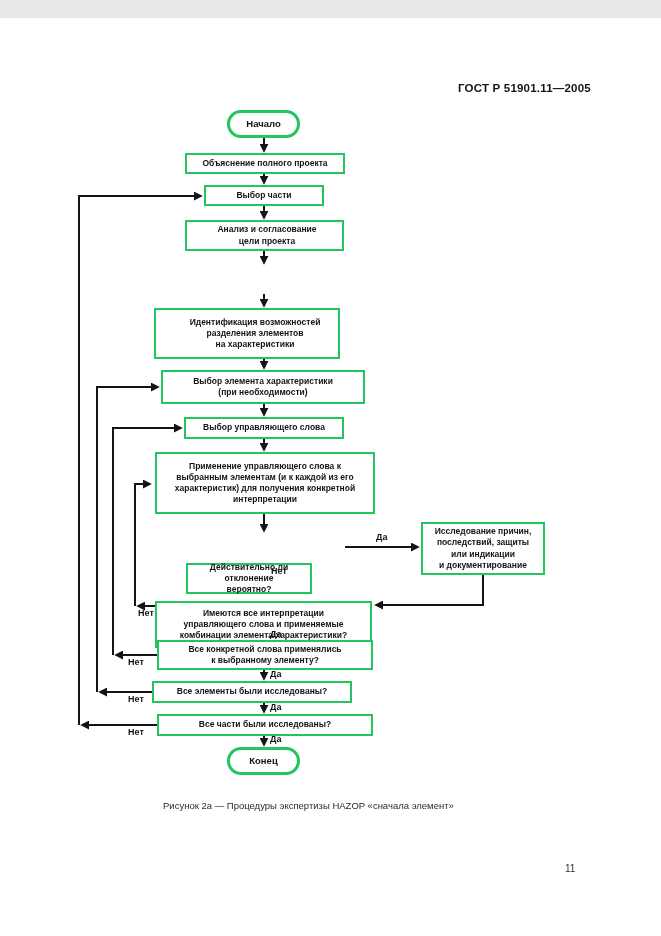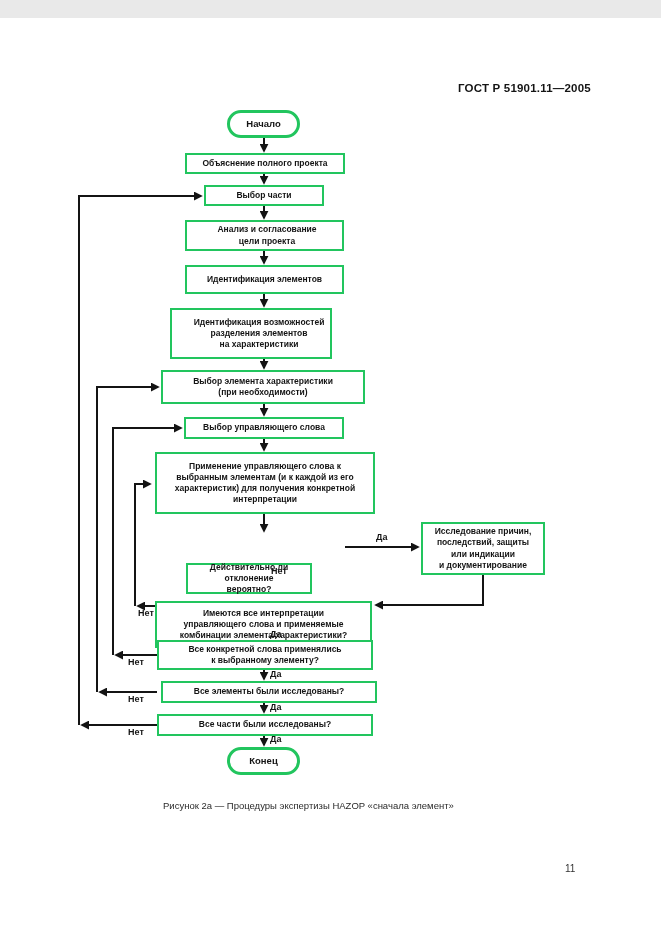--- a/index.html
+++ b/index.html
@@ -72,43 +72,42 @@
       <path d="M157 707 H82" marker-end="url(#arrow)"></path>
       <path d="M79 707 V178 H201" marker-end="url(#arrow)"></path>
     </g>
   </svg>
 
   <div class="node oval" style="left:227px; top:92px;  width:73px;  height:28px;">Начало</div>
   <div class="node" style="left:185px; top:135px; width:160px; height:21px;">Объяснение полного проекта</div>
   <div class="node" style="left:204px; top:167px; width:120px; height:21px;">Выбор части</div>
   <div class="node" style="left:185px; top:202px; width:159px; height:31px;padding-left:8px;">Анализ и согласование
 цели проекта</div>
-  <div class="node" style="left:185px; top:247px; width:159px; height:29px;">Идентификация элементов</div>
-  <div class="node thick" style="left:170px; top:290px; width:162px; height:51px;padding-left:19px;">Идентификация возможностей
+  <div class="node thick" style="left:154px; top:290px; width:186px; height:51px;padding-left:19px;">Идентификация возможностей
 разделения элементов
 на характеристики</div>
   <div class="node thick" style="left:161px; top:352px; width:204px; height:34px;">Выбор элемента характеристики
 (при необходимости)</div>
   <div class="node" style="left:184px; top:399px; width:160px; height:22px;">Выбор управляющего слова</div>
   <div class="node thick" style="left:155px; top:434px; width:220px; height:62px;">Применение управляющего слова к
 выбранным элементам (и к каждой из его
 характеристик) для получения конкретной
 интерпретации</div>
   <div class="node" style="left:186px; top:545px; width:126px; height:31px;">Действительно ли отклонение
 вероятно?</div>
   <div class="node thick" style="left:421px; top:504px; width:124px; height:53px;">Исследование причин,
 последствий, защиты
 или индикации
 и документирование</div>
   <div class="node thick" style="left:155px; top:583px; width:217px; height:47px;">Имеются все интерпретации
 управляющего слова и применяемые
 комбинации элемента/характеристики?</div>
   <div class="node" style="left:157px; top:622px; width:216px; height:30px;">Все конкретной слова применялись
 к выбранному элементу?</div>
-  <div class="node" style="left:161px; top:663px; width:216px; height:22px;">Все элементы были исследованы?</div>
+  <div class="node" style="left:152px; top:663px; width:200px; height:22px;">Все элементы были исследованы?</div>
   <div class="node" style="left:157px; top:696px; width:216px; height:22px;">Все части были исследованы?</div>
   <div class="node oval" style="left:227px; top:729px; width:73px; height:28px;">Конец</div>
 
   <span class="edge-label" style="left:376px; top:514px;">Да</span>
   <span class="edge-label" style="left:271px; top:548px;">Нет</span>
   <span class="edge-label" style="left:270px; top:611px;">Да</span>
   <span class="edge-label" style="left:270px; top:651px;">Да</span>
   <span class="edge-label" style="left:270px; top:684px;">Да</span>
   <span class="edge-label" style="left:270px; top:716px;">Да</span>
   <span class="edge-label" style="left:138px; top:590px;">Нет</span>

